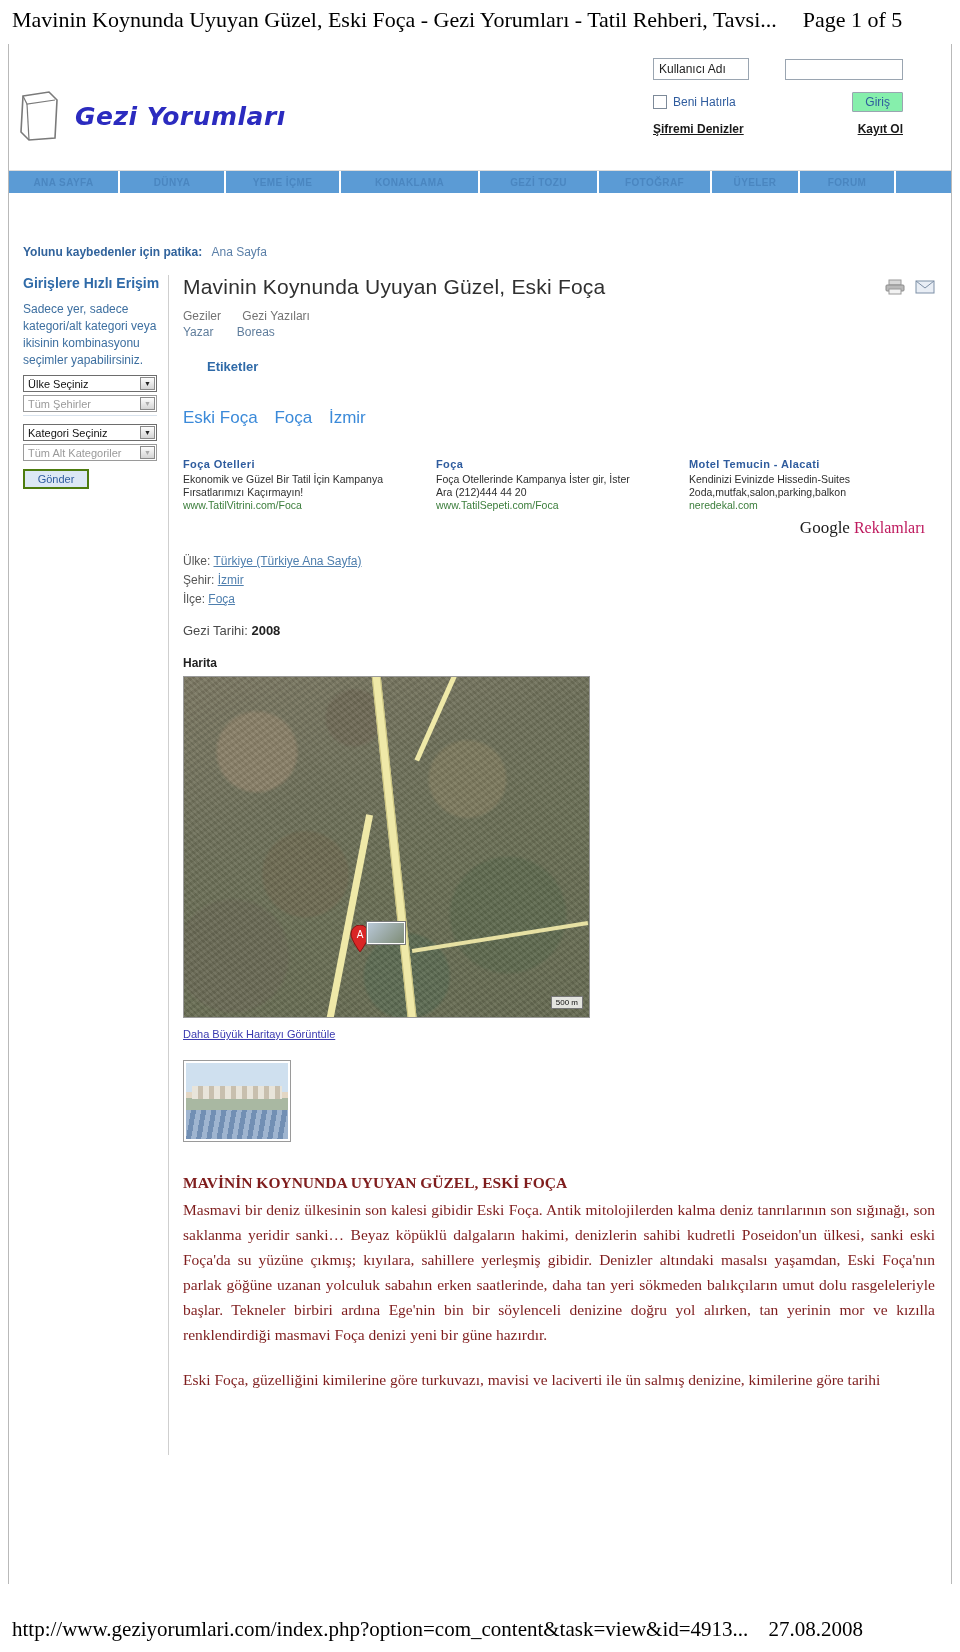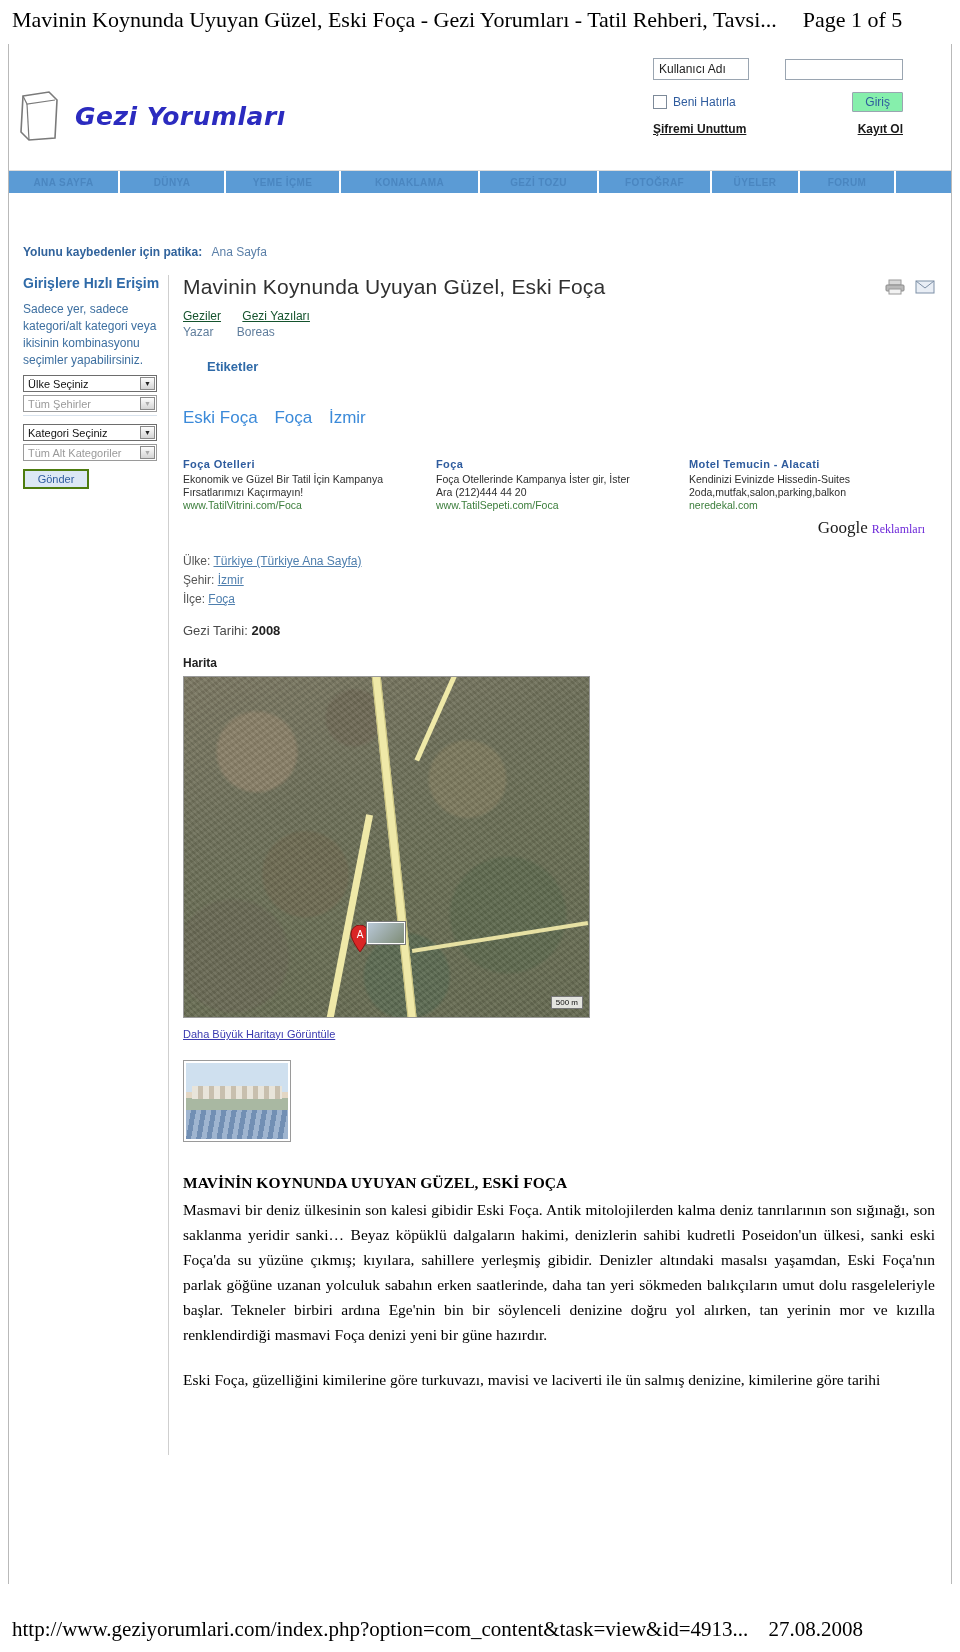--- a/index.html
+++ b/index.html
@@ -271,22 +271,21 @@
     align-items: center;
   }
   .tool-icons svg { display: block; }
 
   .meta-links {
     font-size: 12px;
     color: #5f7d9c;
     margin-bottom: 2px;
   }
   .meta-links a, .meta-links .lnk {
-    color: #14532d;
-    text-decoration: underline;
+    color: #737373;
     margin-right: 18px;
   }
   .meta-author { font-size: 12px; color: #5f7d9c; margin-bottom: 20px;}
   .meta-author .lnk { margin-left: 20px; }
 
   .etiketler {
     font-size: 13px;
     color: #2f6aa8;
     font-weight: bold;
     margin-left: 24px;
@@ -311,21 +310,21 @@
   .ad .ad-title { color: #2f5c9e; font-weight: bold; font-size: 11px; letter-spacing:.4px; margin-bottom: 2px;}
   .ad .ad-line { color: #2e2e2e; }
   .ad .ad-url { color: #3b7d3b; }
   .google-ads-mark {
     text-align: right;
     padding-right: 14px;
     margin-bottom: 14px;
     font-family: "Liberation Serif", serif;
   }
   .google-ads-mark .g { font-size: 17px; color: #1a1a1a; }
-  .google-ads-mark .r { font-size: 12px; color: #6d28d9; }
+  .google-ads-mark .r { font-size: 16px; color: #be185d; }
 
   
   .locinfo { font-size: 12px; color: #4a4a4a; line-height: 19px; }
   .locinfo .lbl { color: #555; }
   .locinfo .lnk { color: #4f7fae; text-decoration: underline; }
   .gezi-tarihi { font-size: 13px; color: #4a4a4a; margin-top: 14px; }
   .gezi-tarihi b { color: #222; }
 
   .harita-label {
     font-size: 12px;
@@ -451,21 +450,21 @@
     width:100%; height:38%;
     background: repeating-linear-gradient(100deg, rgba(255,255,255,.25) 0 5px, rgba(60,90,130,.2) 5px 10px), #7f9cc0;
   }
 
   
   .article-body {
     margin-top: 28px;
     font-family: "Liberation Serif", serif;
     font-size: 15.5px;
     line-height: 25px;
-    color: #000000;
+    color: #7f1d1d;
     text-align: justify;
     padding-right: 4px;
   }
   .article-body h4 {
     font-size: 15.5px;
     margin: 0 0 2px 0;
     font-weight: bold;
   }
   .article-body p { margin: 0 0 20px 0; }
 </style>
@@ -498,21 +497,21 @@
         <div class="login-input"></div>
       </div>
       <div class="login-row2">
         <div class="remember">
           <span class="chk"></span>
           <span>Beni Hatırla</span>
         </div>
         <div class="btn-giris">Giriş</div>
       </div>
       <div class="login-row3">
-        <span>Şifremi Unuttum</span>
+        <span>Şifremi Denizler</span>
         <span>Kayıt Ol</span>
       </div>
     </div>
   </div>
 
   <div class="navbar">
     <div class="nav-item i0">ANA SAYFA</div>
     <div class="nav-item i1">DÜNYA</div>
     <div class="nav-item i2">YEME İÇME</div>
     <div class="nav-item i3">KONAKLAMA</div>

